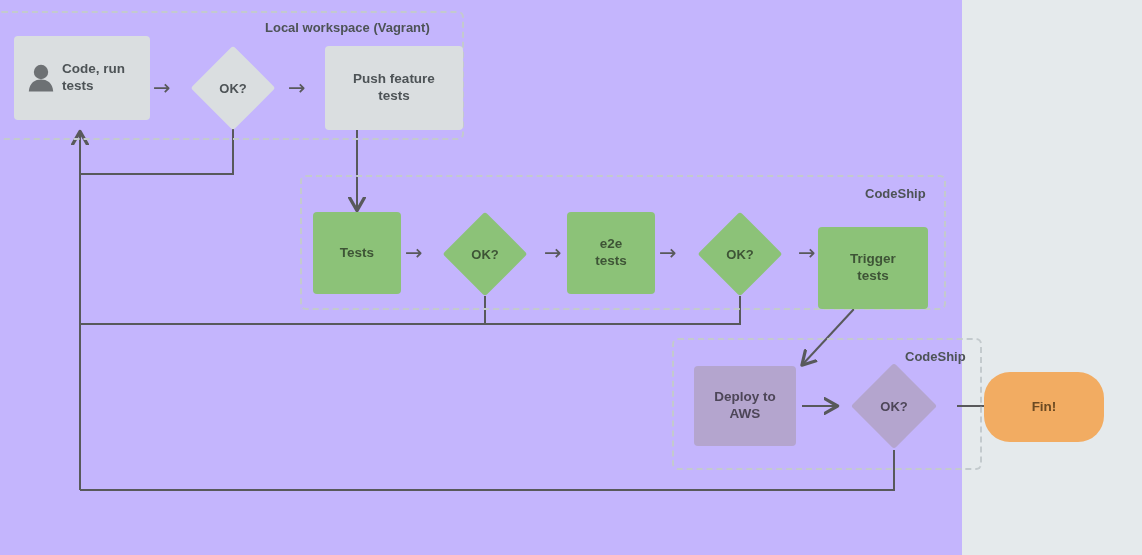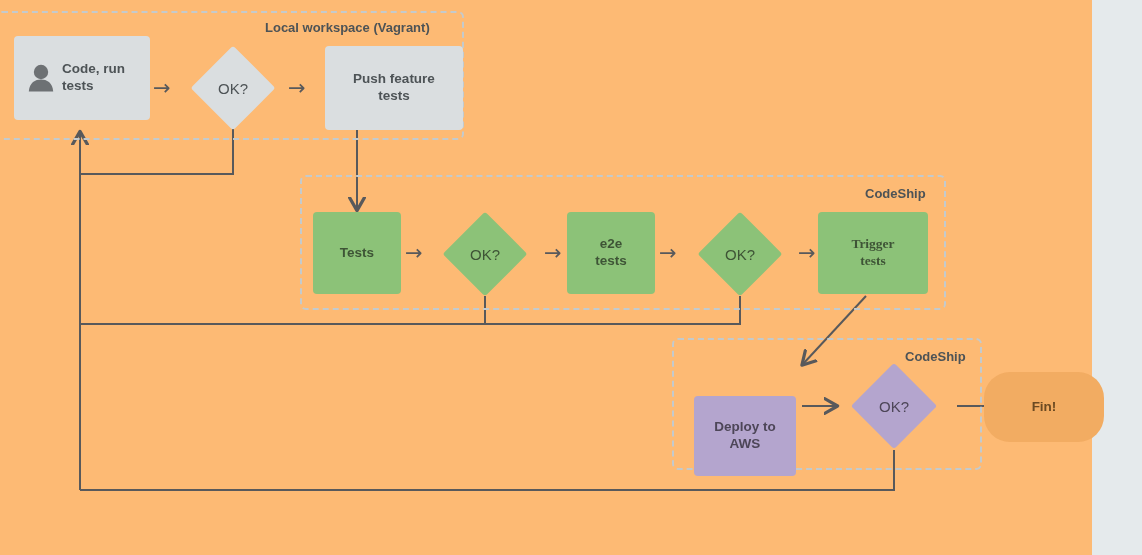--- a/index.html
+++ b/index.html
@@ -6,22 +6,22 @@
     margin: 0; padding: 0;
     background: #e5eaec;
   }
   body {
     width: 1142px; height: 555px;
     font-family: "Liberation Sans", sans-serif;
     overflow: hidden;
   }
   #canvas {
     position: relative;
-    width: 1092px; height: 555px;
-    background: #fdba74;
+    width: 962px; height: 555px;
+    background: #c4b5fd;
   }
   
   .group {
     position: absolute;
     border: 2px dashed #c3cacd;
     border-radius: 6px;
     box-sizing: border-box;
   }
   .group-label {
     position: absolute;
@@ -41,43 +41,43 @@
     font-size: 13.5px;
     font-weight: bold;
     line-height: 1.25;
     color: #4d5356;
   }
   .rect {
     border-radius: 4px;
   }
   .rect.gray   { background: #dadee0; }
   .rect.green  { background: #8cc278; color: #3e5436; }
-  .rect.purple { background: #b4a5ce; color: #4d4658; margin-top: 30px; }
+  .rect.purple { background: #b4a5ce; color: #4d4658; }
   .pill {
     background: #f2ac62;
     border-radius: 26px;
     color: #6b4a22;
   }
   
   .diamond {
     position: absolute;
     display: flex;
     align-items: center;
     justify-content: center;
   }
   .diamond .dshape {
     position: absolute;
     left: 50%; top: 50%;
     transform: translate(-50%,-50%) rotate(45deg);
     border-radius: 3px;
   }
   .diamond .dlabel {
     position: relative;
-    font-size: 15px;
-    font-weight: normal;
+    font-size: 13px;
+    font-weight: bold;
     color: #4d5356;
     z-index: 2;
     white-space: nowrap;
   }
   .diamond.gray   .dshape { background: #dadee0; }
   .diamond.green  .dshape { background: #8cc278; }
   .diamond.green  .dlabel { color: #3e5436; }
   .diamond.purple .dshape { background: #b4a5ce; }
   .diamond.purple .dlabel { color: #4d4658; }
 
@@ -212,21 +212,21 @@
 
   <span class="arrow-glyph" style="left:659px; top:243px;">→</span>
 
   <div class="diamond green" style="left:682px; top:212px; width:116px; height:84px;">
     <span class="dshape" style="width:60px; height:60px;"></span>
     <span class="dlabel">OK?</span>
   </div>
 
   <span class="arrow-glyph" style="left:798px; top:243px;">→</span>
 
-  <div class="node rect green" style="left:818px; top:212px; width:110px; height:82px;font-family:Liberation Serif, serif;">
+  <div class="node rect green" style="left:818px; top:227px; width:110px; height:82px;">
     <span>
       <span>Trigger</span><br>
       <span>tests</span>
     </span>
   </div>
 
   <div class="group" style="left:672px; top:338px; width:310px; height:132px;"></div>
   <div class="group-label" style="left:905px; top:349px;">CodeShip</div>
 
   <div class="node rect purple" style="left:694px; top:366px; width:102px; height:80px;">

